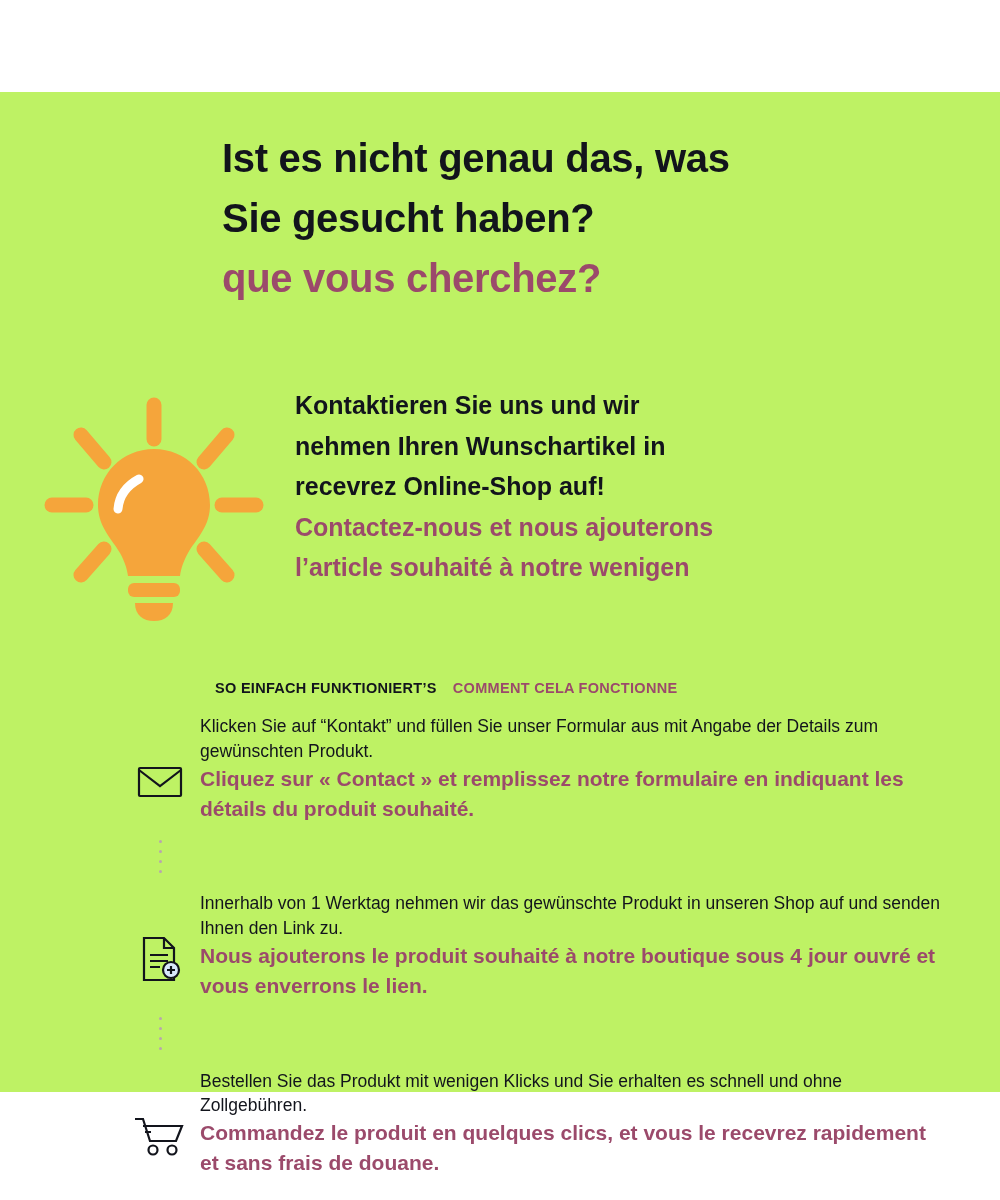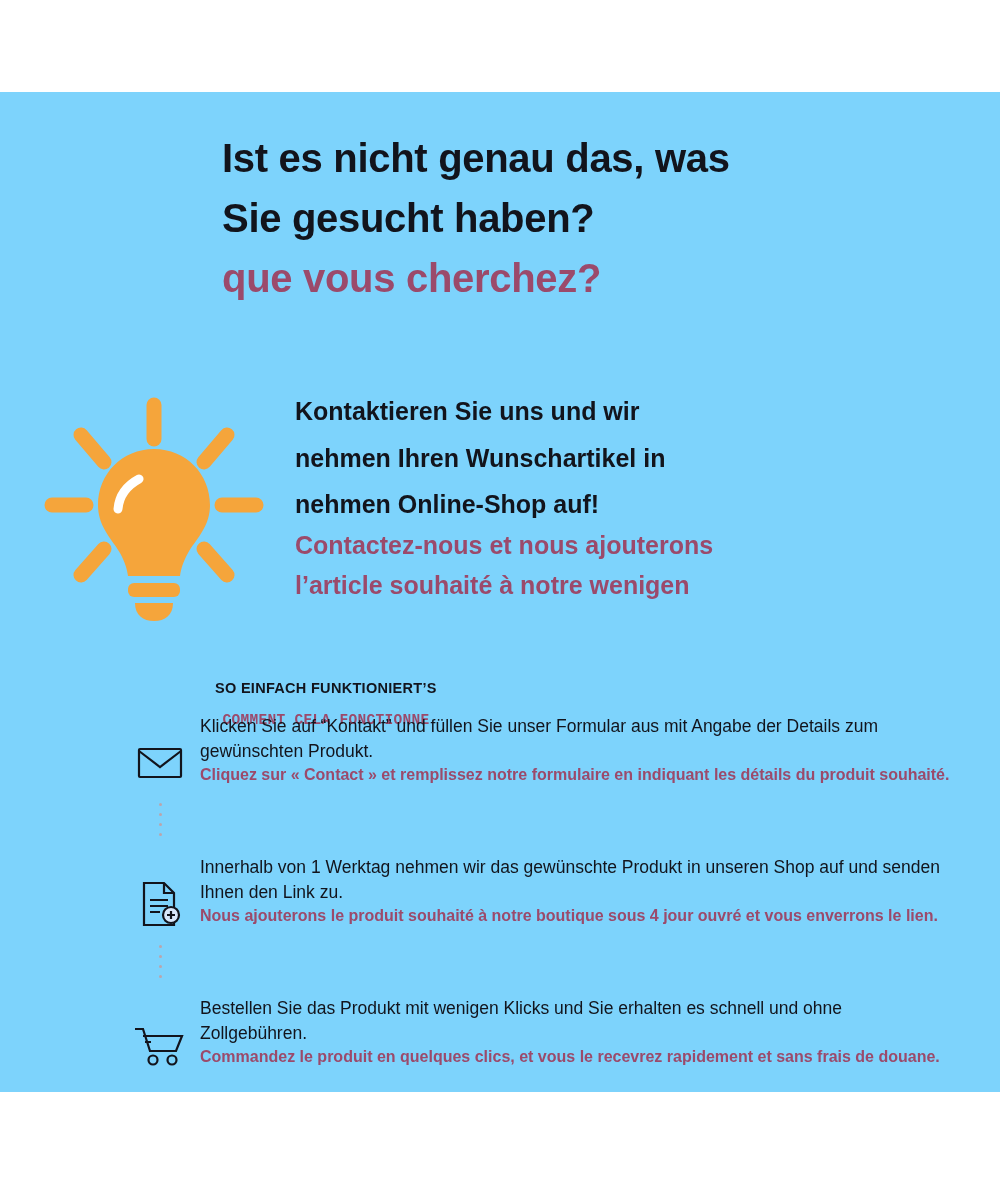--- a/index.html
+++ b/index.html
@@ -12,21 +12,21 @@
     height: 1200px;
     font-family: "Liberation Sans", sans-serif;
     overflow: hidden;
   }
   .banner {
     position: absolute;
     left: 0;
     top: 92px;
     width: 1000px;
     height: 1000px;
-    background: #7dd3fc;
+    background: #bef264;
     box-sizing: border-box;
   }
   
   .headings {
     position: absolute;
     left: 222px;
     top: 36px;
     width: 730px;
   }
   .h-de {
@@ -56,50 +56,47 @@
     position: absolute;
     left: 295px;
     top: 293px;
     width: 600px;
   }
   .sub-de {
     font-size: 25px;
     font-weight: bold;
     line-height: 1.62;
     color: #12141c;
-    margin-top: 6px;
   }
   .sub-fr {
     font-size: 25px;
     font-weight: bold;
     line-height: 1.62;
     color: #9b4a6b;
   }
   
   .howto {
     position: absolute;
     left: 215px;
     top: 588px;
     display: flex;
-    align-items: center;
+    align-items: flex-end;
     gap: 16px;
-    flex-direction: column;
   }
   .howto-de {
     font-size: 14.5px;
     font-weight: bold;
     color: #12141c;
     letter-spacing: 0.3px;
   }
   .howto-fr {
     font-size: 14.5px;
     font-weight: bold;
     color: #9b4a6b;
     letter-spacing: 0.3px;
-    font-family: Liberation Mono, monospace;
   }
   
   .steps {
     position: absolute;
     left: 120px;
     top: 620px;
     width: 830px;
   }
   .step {
     display: flex;
@@ -115,21 +112,21 @@
   .step-text {
     flex: 1;
     padding-top: 2px;
   }
   .t-de {
     font-size: 17.5px;
     line-height: 1.42;
     color: #12141c;
   }
   .t-fr {
-    font-size: 16px;
+    font-size: 21px;
     line-height: 1.42;
     color: #9b4a6b;
     font-weight: bold;
   }
   .dots {
     height: 66px;
     display: flex;
     flex-direction: column;
     align-items: center;
     justify-content: center;
@@ -168,21 +165,21 @@
       <path d="M120 62 C 88 62 64 87 64 118 C 64 140 78 152 86 166 C 91 175 93 182 94 189 L 146 189 C 147 182 149 175 154 166 C 162 152 176 140 176 118 C 176 87 152 62 120 62 Z" fill="#f5a53b"></path>
       <path d="M105 92 C 92 99 85 110 84 122" stroke="#ffffff" stroke-width="9" stroke-linecap="round" fill="none"></path>
       <rect x="94" y="196" width="52" height="14" rx="6" fill="#f5a53b"></rect>
       <path d="M101 216 L139 216 C139 228 131 234 120 234 C109 234 101 228 101 216 Z" fill="#f5a53b"></path>
     </svg>
   </div>
 
   <div class="sub">
     <div class="sub-de">Kontaktieren Sie uns und wir</div>
     <div class="sub-de">nehmen Ihren Wunschartikel in</div>
-    <div class="sub-de">nehmen Online-Shop auf!</div>
+    <div class="sub-de">recevrez Online-Shop auf!</div>
     <div class="sub-fr">Contactez-nous et nous ajouterons</div>
     <div class="sub-fr">l’article souhaité à notre wenigen</div>
   </div>
 
   <div class="howto">
     <span class="howto-de">SO EINFACH FUNKTIONIERT’S</span>
     <span class="howto-fr">COMMENT CELA FONCTIONNE</span>
   </div>
 
   <div class="steps">

